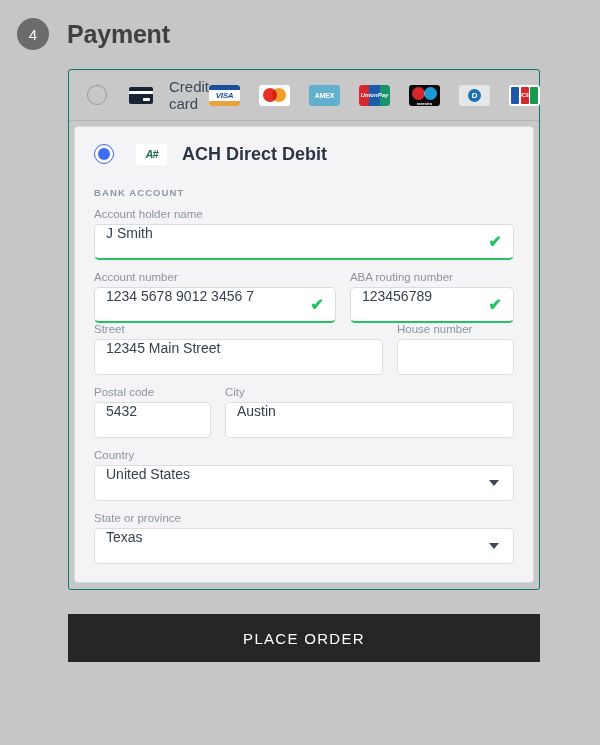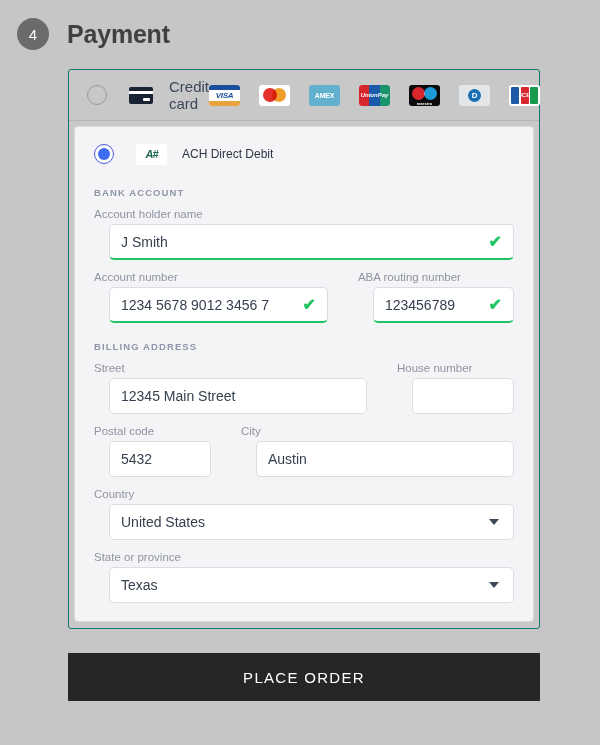--- a/index.html
+++ b/index.html
@@ -199,22 +199,22 @@
   }
   .ach-logo .glyph {
     color: #1f6b4b;
     font-size: 11px;
     font-weight: bold;
     letter-spacing: -1px;
     font-style: italic;
   }
   .ach-title {
     margin-left: 15px;
-    font-size: 12px;
-    font-weight: normal;
+    font-size: 18px;
+    font-weight: bold;
     color: #2b3544;
   }
 
   .section-label {
     font-size: 9.5px;
     font-weight: bold;
     letter-spacing: 1.1px;
     color: #8e97a8;
     text-transform: uppercase;
     margin: 20px 0 10px 0;
@@ -227,25 +227,24 @@
     margin-bottom: 4px;
   }
   .field {
     position: relative;
     height: 36px;
     background: #ffffff;
     border: 1px solid #dcdde3;
     border-radius: 5px;
     box-sizing: border-box;
     display: flex;
-    align-items: center;
+    align-items: flex-start;
     padding: 0 34px 0 11px;
     font-size: 14px;
     color: #36404f;
-    margin-left: 15px;
   }
   .field.valid {
     border-color: #d8dde2;
     border-bottom: 2px solid #21c462;
   }
   .check {
     position: absolute;
     right: 11px;
     top: 50%;
     transform: translateY(-50%);
@@ -257,21 +256,21 @@
   .chev {
     position: absolute;
     right: 14px;
     top: 50%;
     transform: translateY(-50%);
     width: 0; height: 0;
     border-left: 5px solid transparent;
     border-right: 5px solid transparent;
     border-top: 6px solid #3c4758;
   }
-  .row { display: flex; gap: 30px; }
+  .row { display: flex; gap: 14px; }
   .grow { flex: 1 1 auto; min-width: 0; }
   .mt { margin-top: 11px; }
 
   
   .place-order {
     margin: 24px 60px 0 68px;
     height: 48px;
     background: #262626;
     color: #ffffff;
     font-size: 15px;
@@ -365,21 +364,20 @@
       </div>
       <div class="grow">
         <div class="field-label">ABA routing number</div>
         <div class="field valid">
           <span>123456789</span>
           <span class="check">✔</span>
         </div>
       </div>
     </div>
 
-    <div class="section-label tight">BILLING ADDRESS</div>
 
     <div class="row">
       <div class="grow">
         <div class="field-label">Street</div>
         <div class="field">
           <span>12345 Main Street</span>
         </div>
       </div>
       <div style="width:117px;flex:none;">
         <div class="field-label">House number</div>

